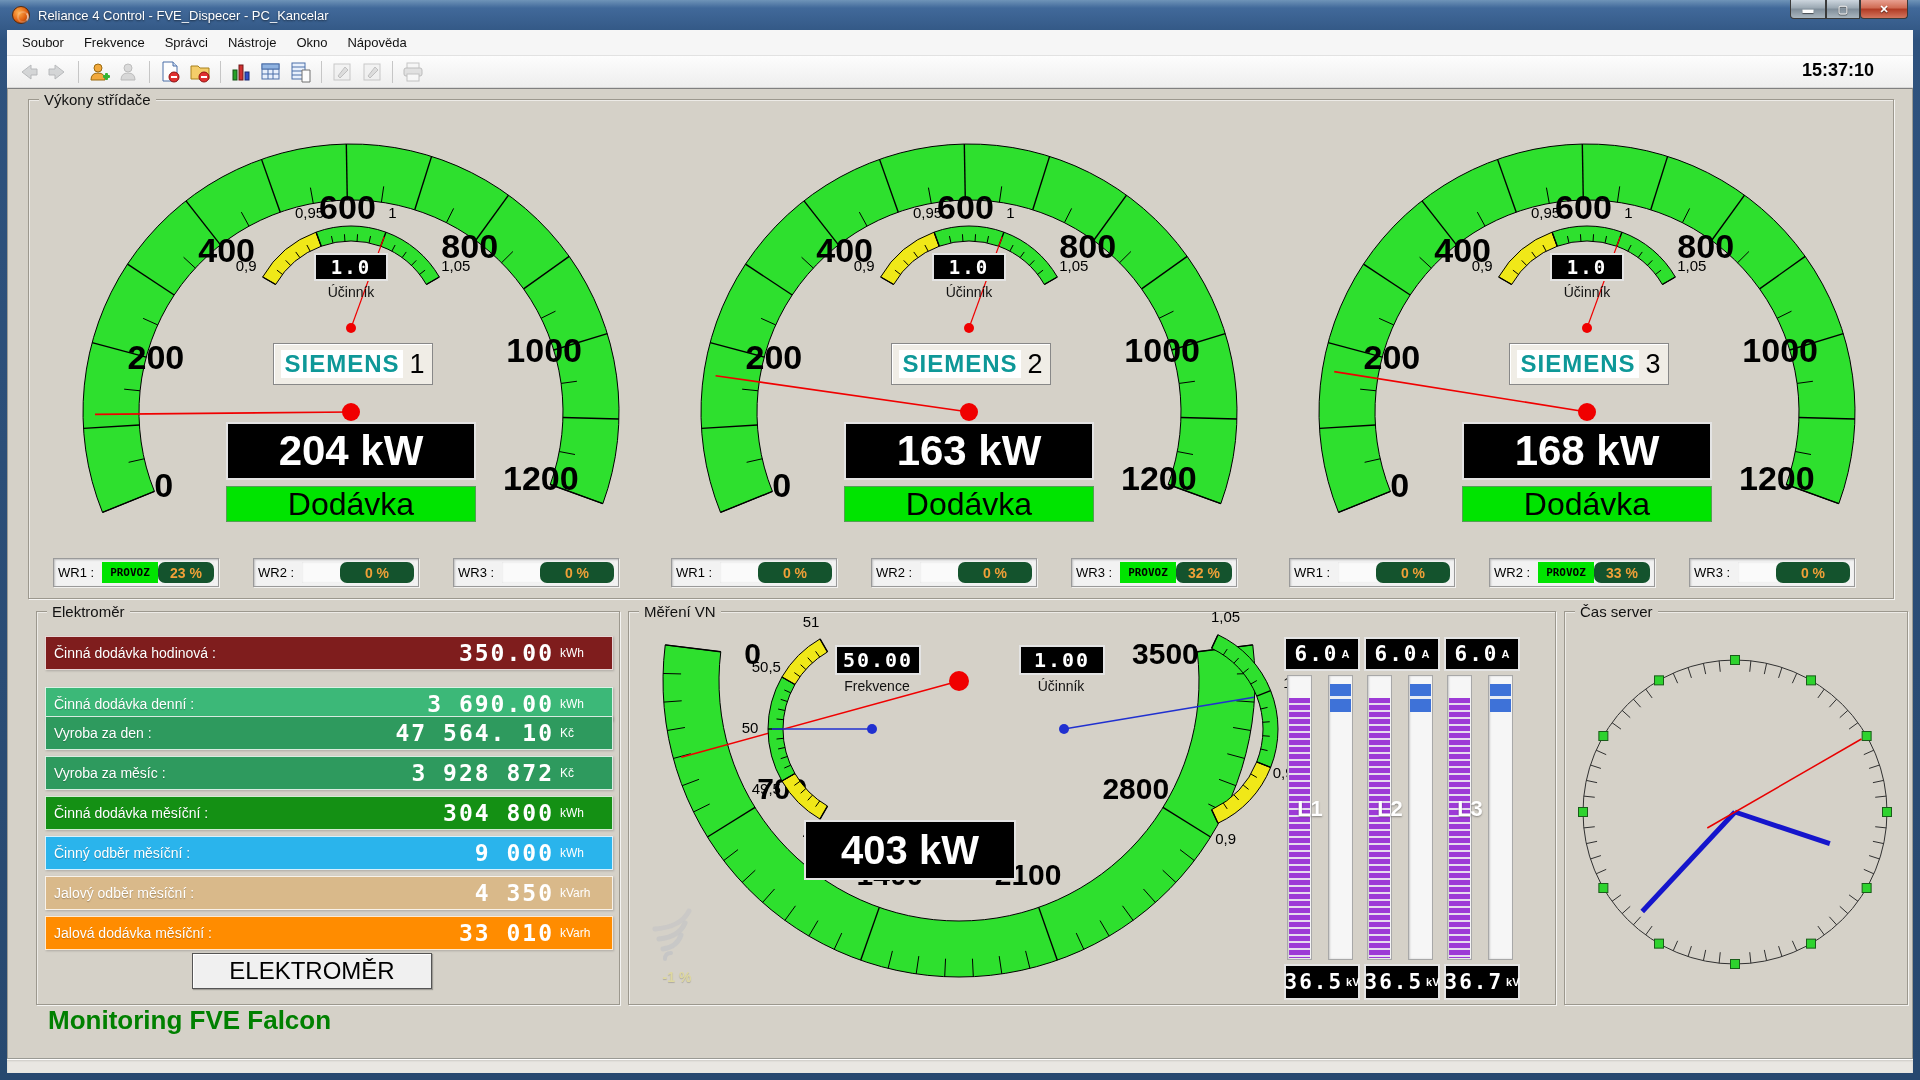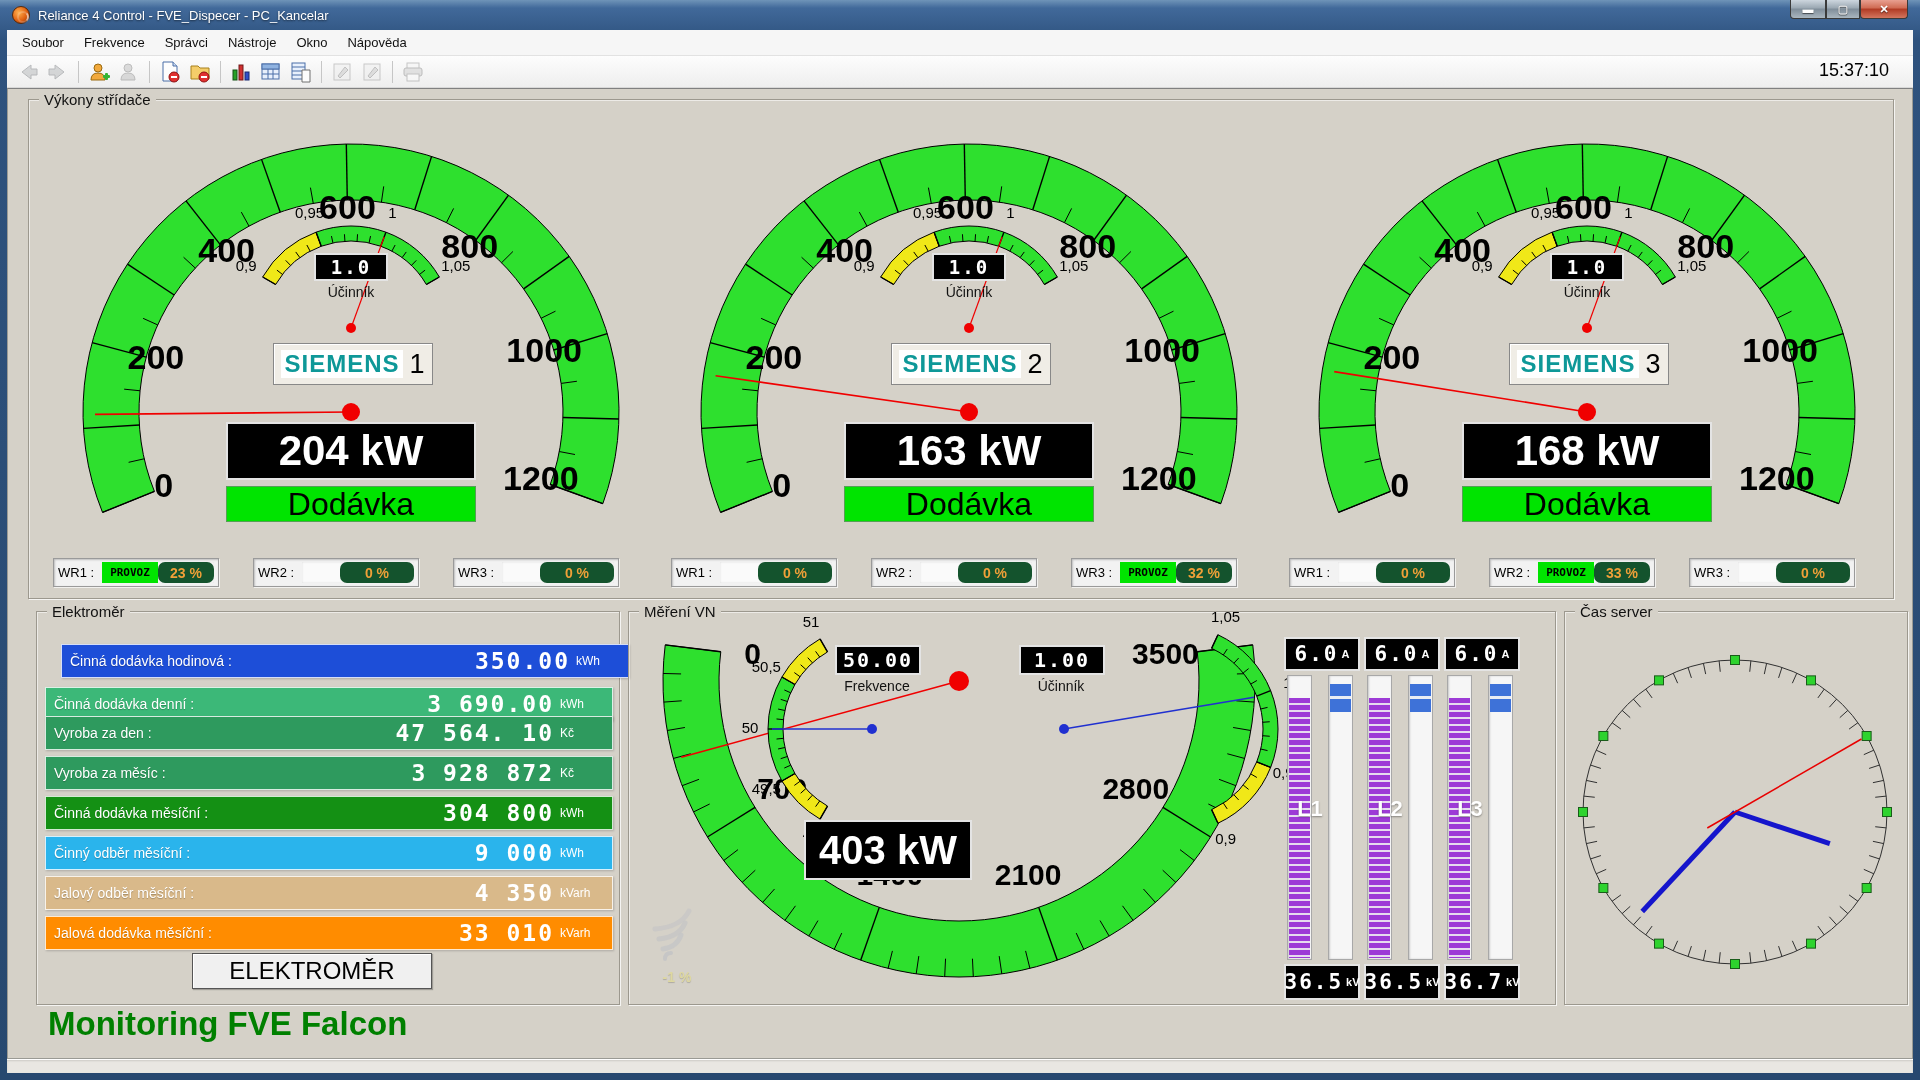--- a/index.html
+++ b/index.html
@@ -22,21 +22,21 @@
   .client { position:absolute; left:7px; right:7px; top:30px; bottom:7px; background:#f0f0f0;
     display:flex; flex-direction:column; }
   .menubar { height:26px; background:#f6f6f6; display:flex; align-items:center; gap:2px; padding-left:6px;
     border-bottom:1px solid #e2e2e2; }
   .menu-item { font-size:13px; color:#111; padding:3px 9px; }
   .toolbar { height:32px; background:linear-gradient(#fdfdfd,#eeeeee); display:flex; align-items:center;
     padding-left:6px; border-bottom:1px solid #d8d8d8; position:relative; }
   .tb-btn { width:30px; height:28px; display:flex; align-items:center; justify-content:center; }
   .tb-btn.disabled { opacity:.45; filter:grayscale(85%); }
   .tb-sep { width:1px; height:22px; background:#c6c6c6; margin:0 5px; }
-  .tb-clock { position:absolute; right:24px; top:4px; font-size:18px; font-weight:normal; color:#000; }
+  .tb-clock { position:absolute; right:39px; top:4px; font-size:18px; font-weight:bold; color:#000; }
   .main { position:relative; flex:1; background:#d5d1c8; border:1px solid #9a9a94; border-top-color:#808080; }
 
   .group { position:absolute; border:1px solid #9c988e; box-shadow:1px 1px 0 #ffffffc0, inset 1px 1px 0 #ffffff90; }
   .group-label { position:absolute; top:-9px; left:10px; background:#d5d1c8; padding:0 5px; font-size:15px; color:#111; }
 
   .gauge-block { position:absolute; width:560px; height:470px; top:0; }
   .gauge-block svg, .vn-svg, .clock-svg { position:absolute; left:0; top:0; }
 
   .lcd { background:#000; border:2px solid #e4e4e4; color:#fff; display:flex; align-items:center; justify-content:center; }
   .seg7 { font-family:"DejaVu Sans Mono",monospace; font-weight:bold; color:#fff; letter-spacing:2px; }
@@ -65,21 +65,21 @@
 
   .meter-row { position:absolute; left:8px; width:568px; height:34px; border:1px solid #ffffffd0;
     box-shadow:1px 1px 2px #00000030; display:flex; align-items:center; padding:0 8px; }
   .meter-row .lbl { flex:1; color:#fff; font-size:14px; text-shadow:0 1px 1px #00000040; }
   .meter-row .val { font-family:"DejaVu Sans Mono",monospace; font-weight:bold; color:#fff; font-size:23px; letter-spacing:2px; }
   .meter-row .unit { width:44px; text-align:left; margin-left:6px; color:#fff; font-size:12px; }
   .meter-btn { position:absolute; left:155px; top:341px; width:240px; height:36px; background:#f0f0f0;
     border:1px solid #555; box-shadow:inset 1px 1px 0 #fff, 1px 1px 1px #00000040; font-size:24px; color:#000;
     display:flex; align-items:center; justify-content:center; font-family:"Liberation Sans",sans-serif; }
 
-  .vn-display { position:absolute; left:175px; top:208px; width:168px; height:60px; font-size:40px; font-weight:bold; }
+  .vn-display { position:absolute; left:175px; top:208px; width:212px; height:60px; font-size:40px; font-weight:bold; }
   .sub-display { position:absolute; width:86px; height:30px; }
   .sub-display .seg7 { font-size:20px; }
   .sub-caption { position:absolute; width:120px; text-align:center; font-size:14px; color:#111; }
 
   .phase { position:absolute; top:25px; width:76px; }
   .phase-amp { position:absolute; left:0; top:0; width:76px; height:34px; gap:3px; }
   .phase-amp .seg7 { font-size:21px; }
   .phase-unit { font-size:11px; color:#fff; font-weight:bold; }
   .phase-tracks { position:absolute; top:38px; left:0; width:76px; height:285px; }
   .ptrack { position:absolute; top:0; width:25px; height:285px; background:#f6f6f6; border:1px solid #a8a8a8;
@@ -91,21 +91,21 @@
     background:linear-gradient(to bottom,#3e72d8 0 12px,#e8ecf4 12px 15px,#3e72d8 15px 28px); }
   .phase-name { position:absolute; left:0; top:120px; width:44px; text-align:center; color:#fff;
     font-size:22px; font-weight:bold; text-shadow:0 1px 2px #00000060; }
   .phase-volt { position:absolute; left:0; top:327px; width:76px; height:36px; gap:3px; }
   .phase-volt .seg7 { font-size:21px; }
 
   .signal { position:absolute; left:18px; top:295px; width:70px; height:80px; }
   .signal-label { position:absolute; left:0; top:62px; width:60px; text-align:center;
     color:#ded8a0; font-weight:bold; font-size:14px; text-shadow:0 1px 1px #00000030; }
 
-  .footer-title { position:absolute; left:40px; top:916px; font-size:33px; font-weight:bold; color:#008000; }
+  .footer-title { position:absolute; left:40px; top:916px; font-size:26px; font-weight:bold; color:#008000; }
   .statusstrip { height:14px; background:#e9e7e2; border-top:1px solid #fff; box-shadow:inset 0 1px 2px #00000020; }
 </style>
 </head>
 <body>
 
 <div class="window">
   <div class="titlebar">
     <div class="app-icon"></div>
     <div class="title-text">Reliance 4 Control - FVE_Dispecer - PC_Kancelar</div>
     <div class="win-buttons">
@@ -512,21 +512,21 @@
               <div class="wr-track">
                 <div class="wr-state"></div>
                 <div class="wr-pct">0 %</div>
               </div>
             </div>
         </div>
       </div>
 
       <div class="group" style="left:28px; top:522px; width:584px; height:394px;">
         <div class="group-label">Elektroměr</div>
-        <div class="meter-row" style="top: 32px; background: #1d4ed8; margin-left: 16px;">
+        <div class="meter-row" style="top: 24px; background: #7f1d1d;">
             <span class="lbl">Činná dodávka hodinová :</span>
             <span class="val">350.00</span>
             <span class="unit">kWh</span>
           </div>
         <div class="meter-row" style="top: 64px; background: rgb(60, 184, 120); margin-top: 11px;">
             <span class="lbl">Činná dodávka denní :</span>
             <span class="val">3 690.00</span>
             <span class="unit">kWh</span>
           </div>
         <div class="meter-row" style="top: 104px; background: rgb(46, 154, 94);">

